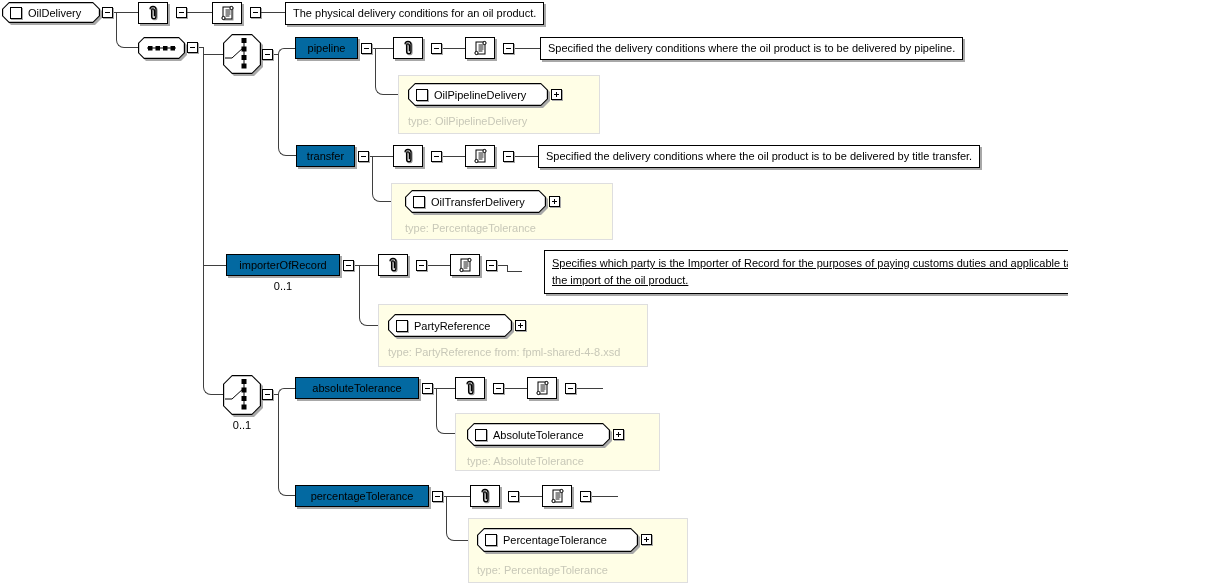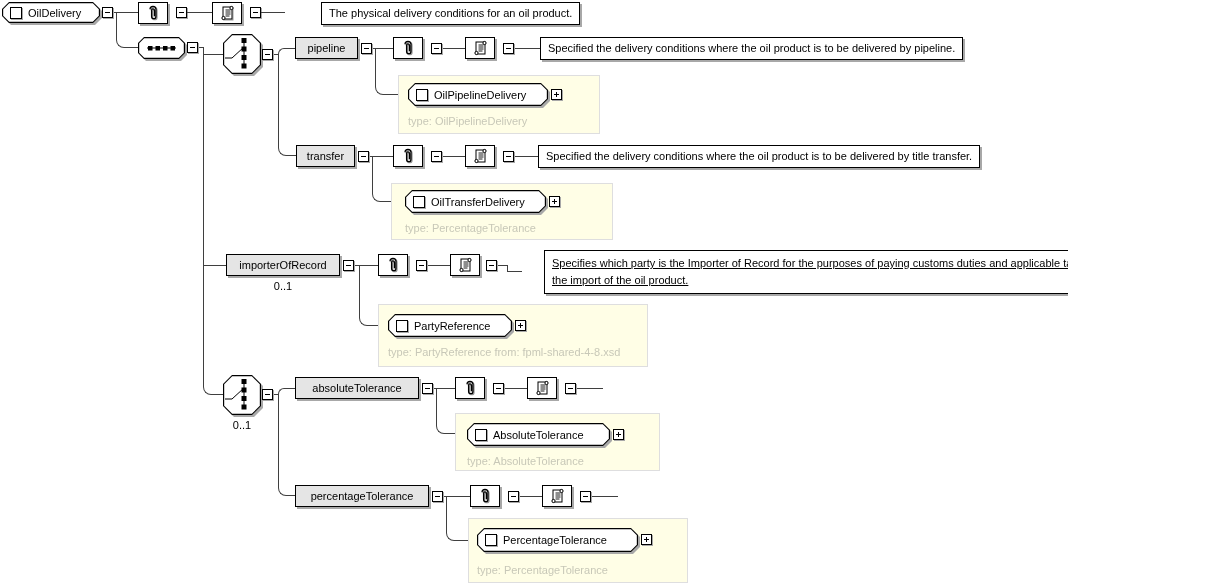--- a/index.html
+++ b/index.html
@@ -9,21 +9,21 @@
     --ybr:#dededf;         
     --tn:#c8c8b8;          
   }
   *{margin:0;padding:0;box-sizing:border-box;}
   html,body{background:#fff;}
   #canvas{
     position:relative;width:1068px;height:584px;background:#fff;overflow:hidden;
     font-family:"Liberation Sans",sans-serif;font-size:11px;color:#000;
   }
   
-  .box{position:absolute;background:#e5e5e5;border:1px solid #000;box-shadow:2px 2px 0 var(--sh);
+  .box{position:absolute;background:#0369a1;border:1px solid #000;box-shadow:2px 2px 0 var(--sh);
        display:flex;align-items:center;justify-content:center;white-space:nowrap;}
   .doc{position:absolute;background:#fff;border:1px solid #000;box-shadow:2px 2px 0 var(--sh);
        padding:3px 7px;line-height:15px;white-space:nowrap;}
   .doc.multi{white-space:normal;line-height:17px;padding:4px 7px;}
   .iconbox{position:absolute;width:30px;height:22px;background:#fff;border:1px solid #000;
        box-shadow:2px 2px 0 var(--sh);display:flex;align-items:center;justify-content:center;}
   
   .tg{position:absolute;width:11px;height:11px;background:#fff;border:1px solid #000;
       box-shadow:1px 1px 0 var(--sh);}
   .tg::before{content:"";position:absolute;left:2px;right:2px;top:4px;height:1px;background:#000;}
@@ -132,21 +132,21 @@
           <rect x="5" y="4" width="9" height="12"></rect>
         </g>
       <rect x="5" y="4" width="9" height="12" fill="#fff" stroke="#000"></rect>
       <circle cx="13.5" cy="5" r="1.6" fill="#fff" stroke="#000"></circle>
       <circle cx="5.5" cy="15" r="1.6" fill="#fff" stroke="#000"></circle>
       <path d="M7.5 7 h5 M7.5 9 h5 M7.5 11 h5 M7.5 13 h4" stroke="#000" stroke-width="0.9"></path>
     </svg>
   </div>
   <div class="tg" style="left:250px;top:7px;"></div>
   <div class="hl" style="left:261px;top:12px;width:24px;"></div>
-  <div class="doc" style="left:285px;top:2px;margin-left:36px;">The physical delivery conditions for an oil product.</div>
+  <div class="doc" style="left:285px;top:2px;">The physical delivery conditions for an oil product.</div>
 
   <div class="octw cut6" style="left:138px;top:37px;width:47px;height:22px;">
     <div class="octb"></div>
       <div class="octf"></div>
     <svg class="glyph" width="47" height="22" viewBox="0 0 47 22">
       <line x1="9" y1="11" x2="38" y2="11" stroke="#000"></line>
       <rect x="10" y="9" width="4.5" height="4.5" fill="#000"></rect>
       <rect x="17.5" y="9" width="4.5" height="4.5" fill="#000"></rect>
       <rect x="25" y="9" width="4.5" height="4.5" fill="#000"></rect>
       <rect x="32.5" y="9" width="4.5" height="4.5" fill="#000"></rect>

